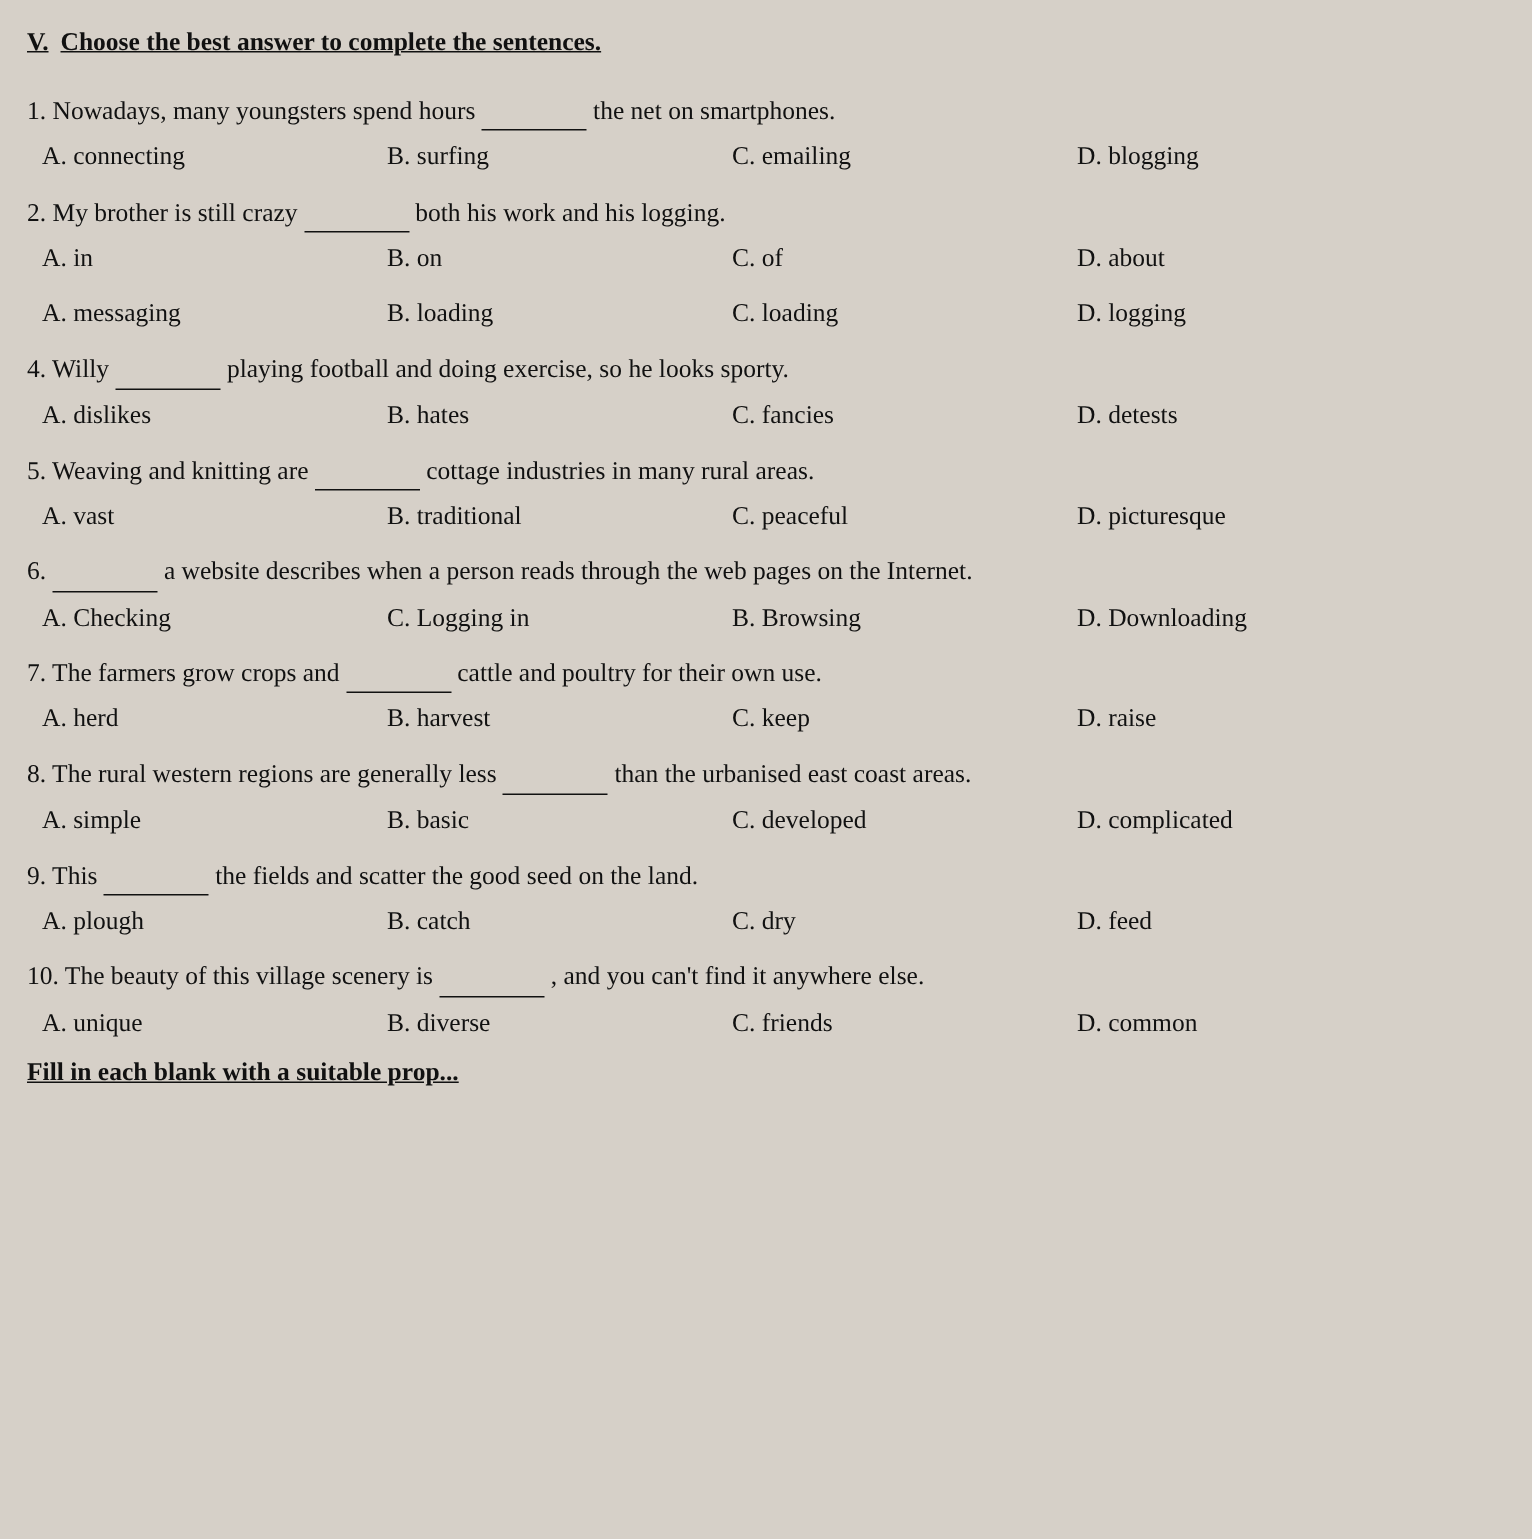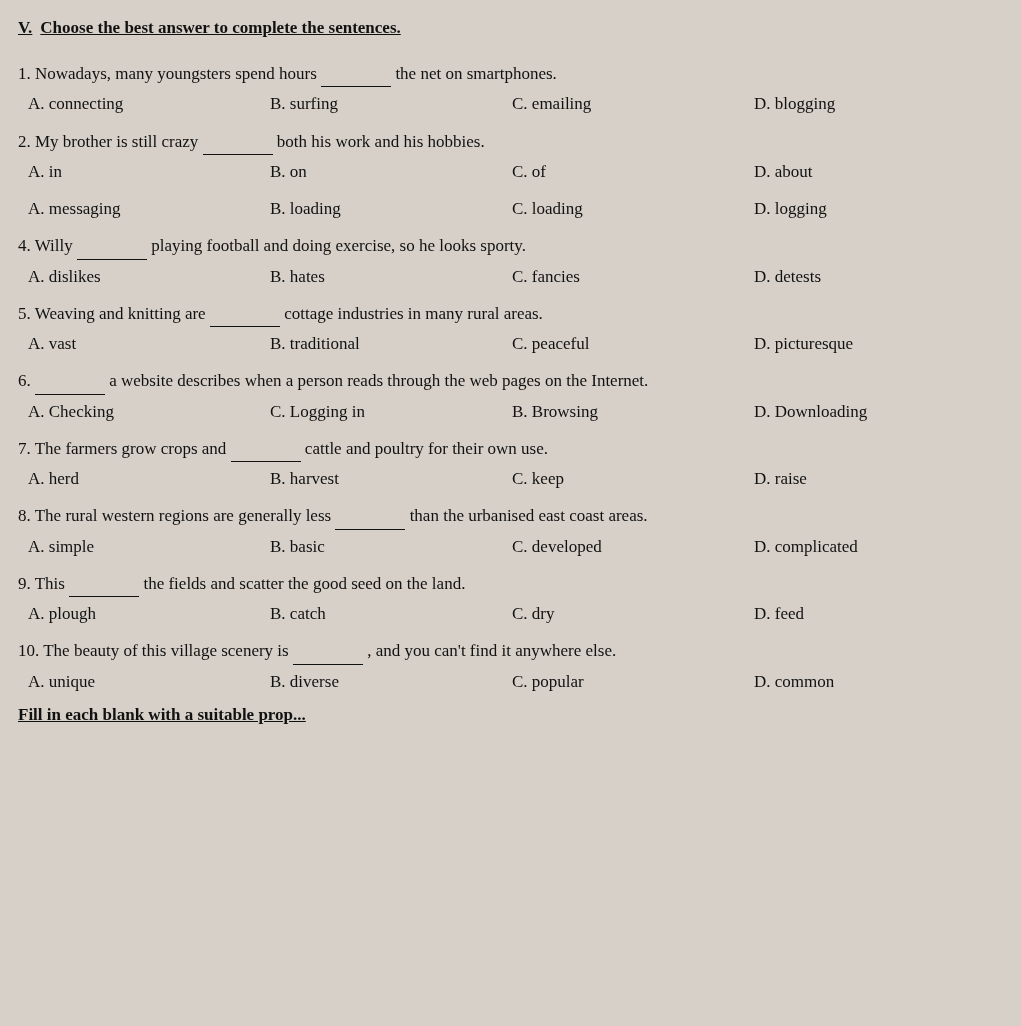--- a/index.html
+++ b/index.html
@@ -21,21 +21,21 @@
     .question-block {
       margin-bottom: 10px;
     }
     .question-line {
       margin-bottom: 3px;
       line-height: 1.5;
     }
     .answer-row {
       display: flex;
       flex-wrap: wrap;
-      gap: 0px 42px;
+      gap: 0px 30px;
       margin-bottom: 6px;
       padding-left: 10px;
     }
     .answer-option {
       min-width: 200px;
       line-height: 1.6;
     }
     .blank {
       display: inline-block;
       border-bottom: 1.5px solid #111;
@@ -64,21 +64,21 @@
     <div class="question-block">
       <div class="question-line multi-line-q"><span style="font-weight: normal;">1. </span><span>Nowadays, many youngsters spend hours </span><span class="blank">&nbsp;&nbsp;&nbsp;&nbsp;&nbsp;&nbsp;&nbsp;&nbsp;</span><span> the net on smartphones.</span></div>
       <div class="answer-row">
         <div class="answer-option"><span>A. </span><span>connecting</span></div>
         <div class="answer-option"><span>B. </span><span>surfing</span></div>
         <div class="answer-option"><span>C. </span><span>emailing</span></div>
         <div class="answer-option"><span>D. </span><span>blogging</span></div>
       </div>
     </div>
     <div class="question-block">
-      <div class="question-line multi-line-q"><span style="font-weight: normal;">2. </span><span>My brother is still crazy </span><span class="blank">&nbsp;&nbsp;&nbsp;&nbsp;&nbsp;&nbsp;&nbsp;&nbsp;</span><span> both his work and his hobbies.</span></div>
+      <div class="question-line multi-line-q"><span style="font-weight: normal;">2. </span><span>My brother is still crazy </span><span class="blank">&nbsp;&nbsp;&nbsp;&nbsp;&nbsp;&nbsp;&nbsp;&nbsp;</span><span> both his work and his logging.</span></div>
       <div class="answer-row">
         <div class="answer-option"><span>A. </span><span>in</span></div>
         <div class="answer-option"><span>B. </span><span>on</span></div>
         <div class="answer-option"><span>C. </span><span>of</span></div>
         <div class="answer-option"><span>D. </span><span>about</span></div>
       </div>
     </div>
     <div class="question-block">
       <div class="answer-row">
         <div class="answer-option"><span>A. </span><span>messaging</span></div>
@@ -139,19 +139,19 @@
         <div class="answer-option"><span>B. </span><span>catch</span></div>
         <div class="answer-option"><span>C. </span><span>dry</span></div>
         <div class="answer-option"><span>D. </span><span>feed</span></div>
       </div>
     </div>
     <div class="question-block">
       <div class="question-line multi-line-q"><span style="font-weight: normal; text-align: right;">10. </span><span>The beauty of this village scenery is </span><span class="blank">&nbsp;&nbsp;&nbsp;&nbsp;&nbsp;&nbsp;&nbsp;&nbsp;</span><span> , and you can't find it anywhere else.</span></div>
       <div class="answer-row">
         <div class="answer-option"><span>A. </span><span>unique</span></div>
         <div class="answer-option"><span>B. </span><span>diverse</span></div>
-        <div class="answer-option"><span>C. </span><span>popular</span></div>
+        <div class="answer-option"><span>C. </span><span>friends</span></div>
         <div class="answer-option"><span>D. </span><span>common</span></div>
       </div>
     </div>
   </div>
 
 <div class="fill-in-title" id="fill-in-title">Fill in each blank with a suitable prop...</div>
 
 </body></html>

